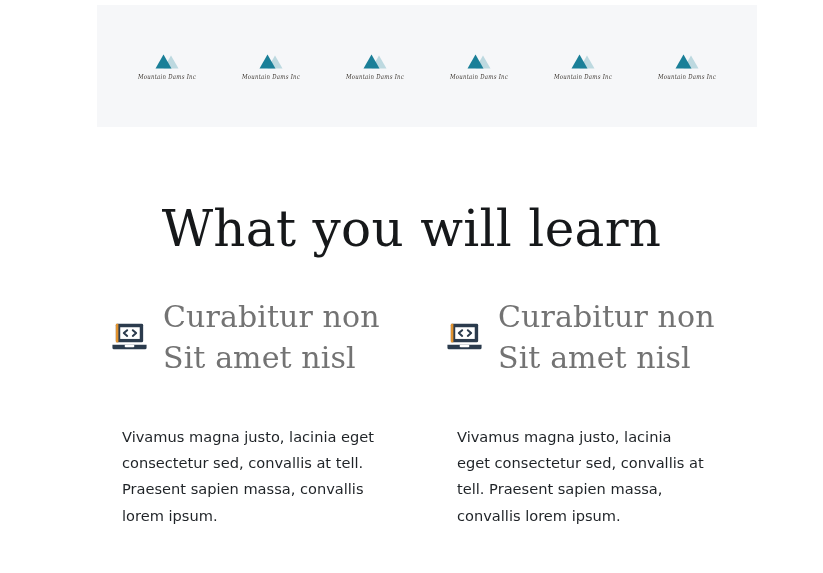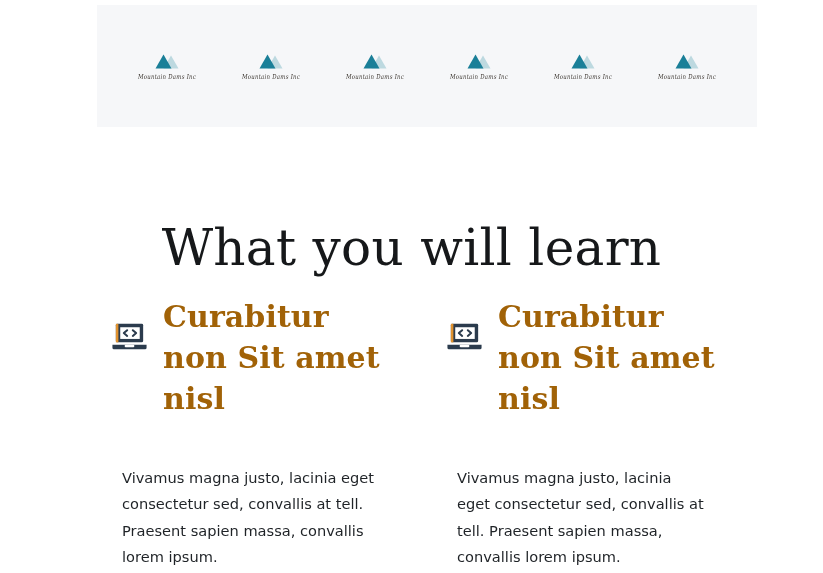--- a/index.html
+++ b/index.html
@@ -50,21 +50,21 @@
     color: #3c3630;
     white-space: nowrap;
     transform: scaleY(1.25);
     transform-origin: center;
   }
 
   
   .section-heading {
     position: absolute;
     left: 0;
-    top: 187px;
+    top: 168px;
     width: 823px;
     text-align: center;
     font-family: "DejaVu Serif", "Liberation Serif", serif;
     font-weight: 400;
     font-size: 50px;
     line-height: 1.1;
     color: #16181a;
     letter-spacing: 0.3px;
     -webkit-font-smoothing: antialiased;
   }
@@ -92,24 +92,24 @@
     height: 39px;
     margin-top: 21px;
   }
   .feature-icon svg {
     display: block;
     width: 39px;
     height: 39px;
   }
   .feature-title {
     font-family: "DejaVu Serif", "Liberation Serif", serif;
-    font-weight: 700;
+    font-weight: 400;
     font-size: 30px;
     line-height: 1.37;
-    color: #a16207;
+    color: #737373;
     margin: 0;
     letter-spacing: 0.1px;
   }
   .feature-body {
     margin: 12px;
     padding-top: 34px;
     font-family: "DejaVu Sans", "Liberation Sans", sans-serif;
     font-size: 14.6px;
     line-height: 1.79;
     color: #1f2327;

